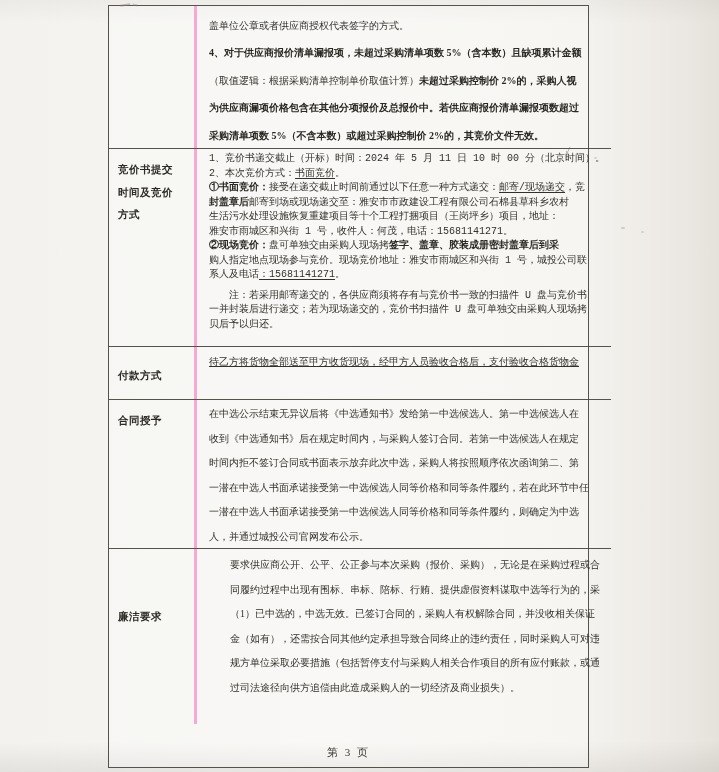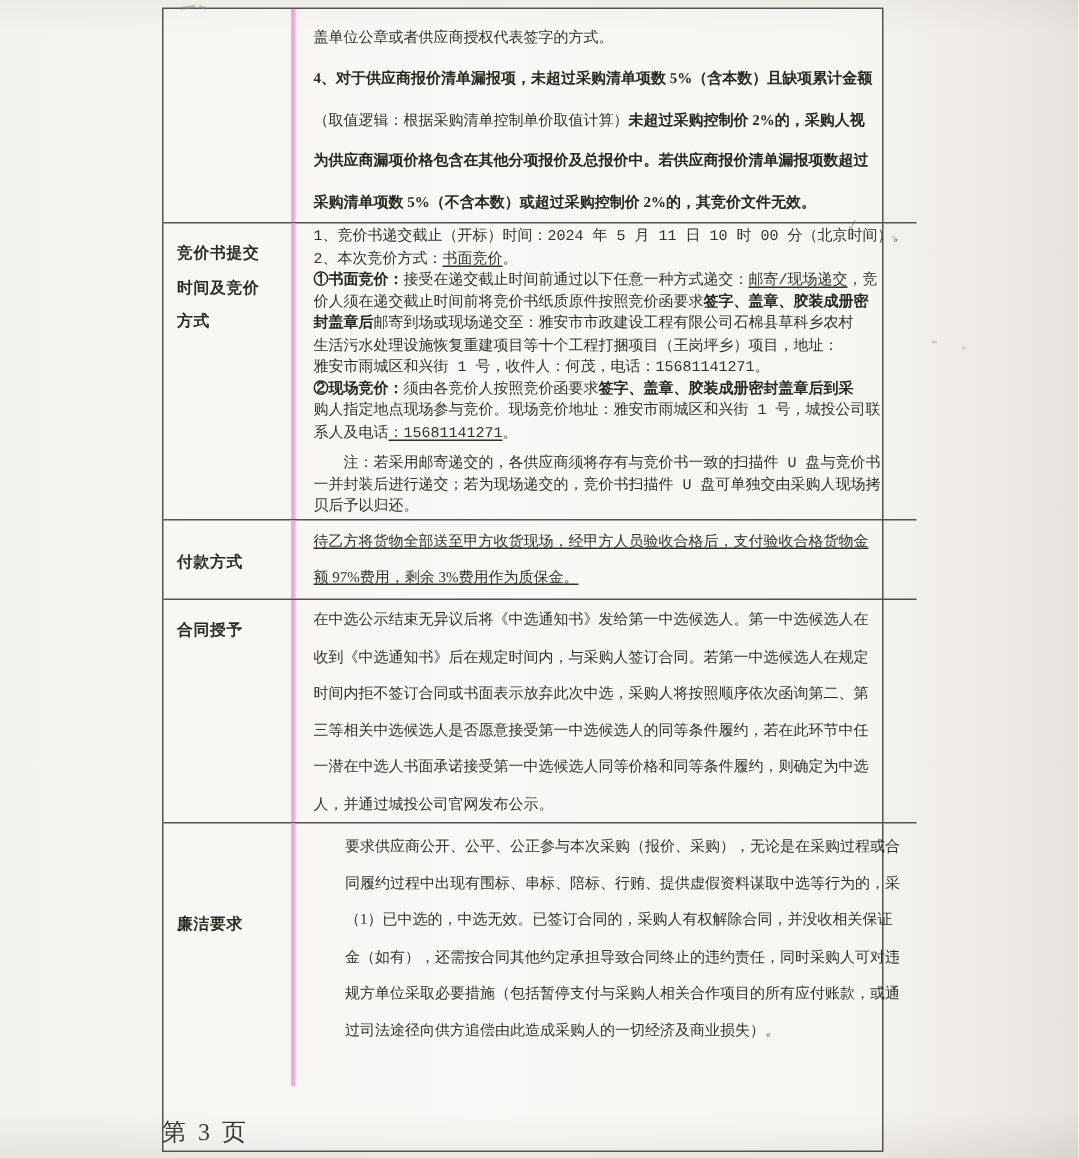--- a/index.html
+++ b/index.html
@@ -38,21 +38,21 @@
   .trow[data-row="2"] .tcontent{padding-top:3px;}
   .trow[data-row="2"] .line{line-height:24px;text-decoration:underline;}
   .trow[data-row="2"] .tlabel{padding-top:18px;}
   .trow[data-row="3"] .tcontent{padding-top:2px;}
   .trow[data-row="3"] .line{line-height:24.6px;}
   .trow[data-row="4"] .tcontent{padding-top:4px;}
   .trow[data-row="4"] .line{line-height:24.6px;margin-left:21px;}
   .trow[data-row="4"] .tlabel{padding-top:57px;}
   .page-footer{
     position:absolute;left:108px;top:745px;width:481px;
-    text-align:left;font-size:16px;letter-spacing:2px;color:#3a3833;
+    text-align:center;font-size:11px;letter-spacing:2px;color:#3a3833;
   }
   
   .artifact{position:absolute;pointer-events:none;}
   .tick-mark{left:564px;top:144px;font-size:11px;color:#6a675f;opacity:.45;transform:rotate(-12deg);}
   .pen-mark-a{left:120px;top:0px;width:10px;height:4px;border-bottom:2px solid #8a867d;opacity:.5;transform:rotate(-8deg);}
   .pen-mark-b{left:133px;top:1px;width:5px;height:3px;border-bottom:2px solid #8a867d;opacity:.4;transform:rotate(14deg);}
   .speck-a{left:621px;top:227px;width:4px;height:2px;background:#c9c5bd;border-radius:2px;opacity:.8;}
   .speck-b{left:641px;top:231px;width:3px;height:2px;background:#ccc8c0;border-radius:2px;opacity:.7;}
   .speck-c{left:594px;top:157px;width:3px;height:2px;background:#c5c1b8;border-radius:2px;opacity:.6;}
 </style>
@@ -69,46 +69,44 @@
         <div class="line"><span class="b ">为供应商漏项价格包含在其他分项报价及总报价中。若供应商报价清单漏报项数超过</span></div>
         <div class="line"><span class="b ">采购清单项数 5%（不含本数）或超过采购控制价 2%的，其竞价文件无效。</span></div>
       </div>
     </div>
   <div class="trow" data-row="1">
       <div class="tlabel">竞价书提交时间及竞价方式</div>
       <div class="tcontent">
         <div class="line"><span class="">1、竞价书递交截止（开标）时间：2024 年 5 月 11 日 10 时 00 分（北京时间）。</span></div>
         <div class="line"><span class="">2、本次竞价方式：</span><span class="u">书面竞价</span><span class="">。</span></div>
         <div class="line"><span class="b ">①书面竞价：</span><span class="">接受在递交截止时间前通过以下任意一种方式递交：</span><span class="u">邮寄/现场递交</span><span class="">，竞</span></div>
-        <div class="line"><span class="">价人须在递交截止时间前将竞价书纸质原件按照竞价函要求</span><span class="b ">签字、盖章、胶装成册密</span></div>
         <div class="line"><span class="b ">封盖章后</span><span class="">邮寄到场或现场递交至：雅安市市政建设工程有限公司石棉县草科乡农村</span></div>
         <div class="line"><span class="">生活污水处理设施恢复重建项目等十个工程打捆项目（王岗坪乡）项目，地址：</span></div>
         <div class="line"><span class="">雅安市雨城区和兴街 1 号，收件人：何茂，电话：15681141271。</span></div>
-        <div class="line"><span class="b ">②现场竞价：</span><span class="">须由各竞价人按照竞价函要求</span><span class="b ">签字、盖章、胶装成册密封盖章后到采</span></div>
+        <div class="line"><span class="b ">②现场竞价：</span><span class="">盘可单独交由采购人现场拷</span><span class="b ">签字、盖章、胶装成册密封盖章后到采</span></div>
         <div class="line"><span class="">购人指定地点现场参与竞价。现场竞价地址：雅安市雨城区和兴街 1 号，城投公司联</span></div>
         <div class="line"><span class="">系人及电话</span><span class="u">：15681141271</span><span class="">。</span></div>
         <div class="line gap"><span class="">　　注：若采用邮寄递交的，各供应商须将存有与竞价书一致的扫描件 U 盘与竞价书</span></div>
         <div class="line"><span class="">一并封装后进行递交；若为现场递交的，竞价书扫描件 U 盘可单独交由采购人现场拷</span></div>
         <div class="line"><span class="">贝后予以归还。</span></div>
       </div>
     </div>
   <div class="trow" data-row="2">
       <div class="tlabel">付款方式</div>
       <div class="tcontent">
         <div class="line"><span class="">待乙方将货物全部送至甲方收货现场，经甲方人员验收合格后，支付验收合格货物金</span></div>
-        <div class="line"><span class="">额 97%费用，剩余 3%费用作为质保金。</span></div>
       </div>
     </div>
   <div class="trow" data-row="3">
       <div class="tlabel">合同授予</div>
       <div class="tcontent">
         <div class="line"><span class="">在中选公示结束无异议后将《中选通知书》发给第一中选候选人。第一中选候选人在</span></div>
         <div class="line"><span class="">收到《中选通知书》后在规定时间内，与采购人签订合同。若第一中选候选人在规定</span></div>
         <div class="line"><span class="">时间内拒不签订合同或书面表示放弃此次中选，采购人将按照顺序依次函询第二、第</span></div>
-        <div class="line"><span class="">三等相关中选候选人是否愿意接受第一中选候选人的同等条件履约，若在此环节中任</span></div>
+        <div class="line"><span class="">一潜在中选人书面承诺接受第一中选候选人同等价格和同等条件履约，若在此环节中任</span></div>
         <div class="line"><span class="">一潜在中选人书面承诺接受第一中选候选人同等价格和同等条件履约，则确定为中选</span></div>
         <div class="line"><span class="">人，并通过城投公司官网发布公示。</span></div>
       </div>
     </div>
   <div class="trow" data-row="4">
       <div class="tlabel">廉洁要求</div>
       <div class="tcontent">
         <div class="line"><span class="">要求供应商公开、公平、公正参与本次采购（报价、采购），无论是在采购过程或合</span></div>
         <div class="line"><span class="">同履约过程中出现有围标、串标、陪标、行贿、提供虚假资料谋取中选等行为的，采</span></div>
         <div class="line"><span class="">（1）已中选的，中选无效。已签订合同的，采购人有权解除合同，并没收相关保证</span></div>

